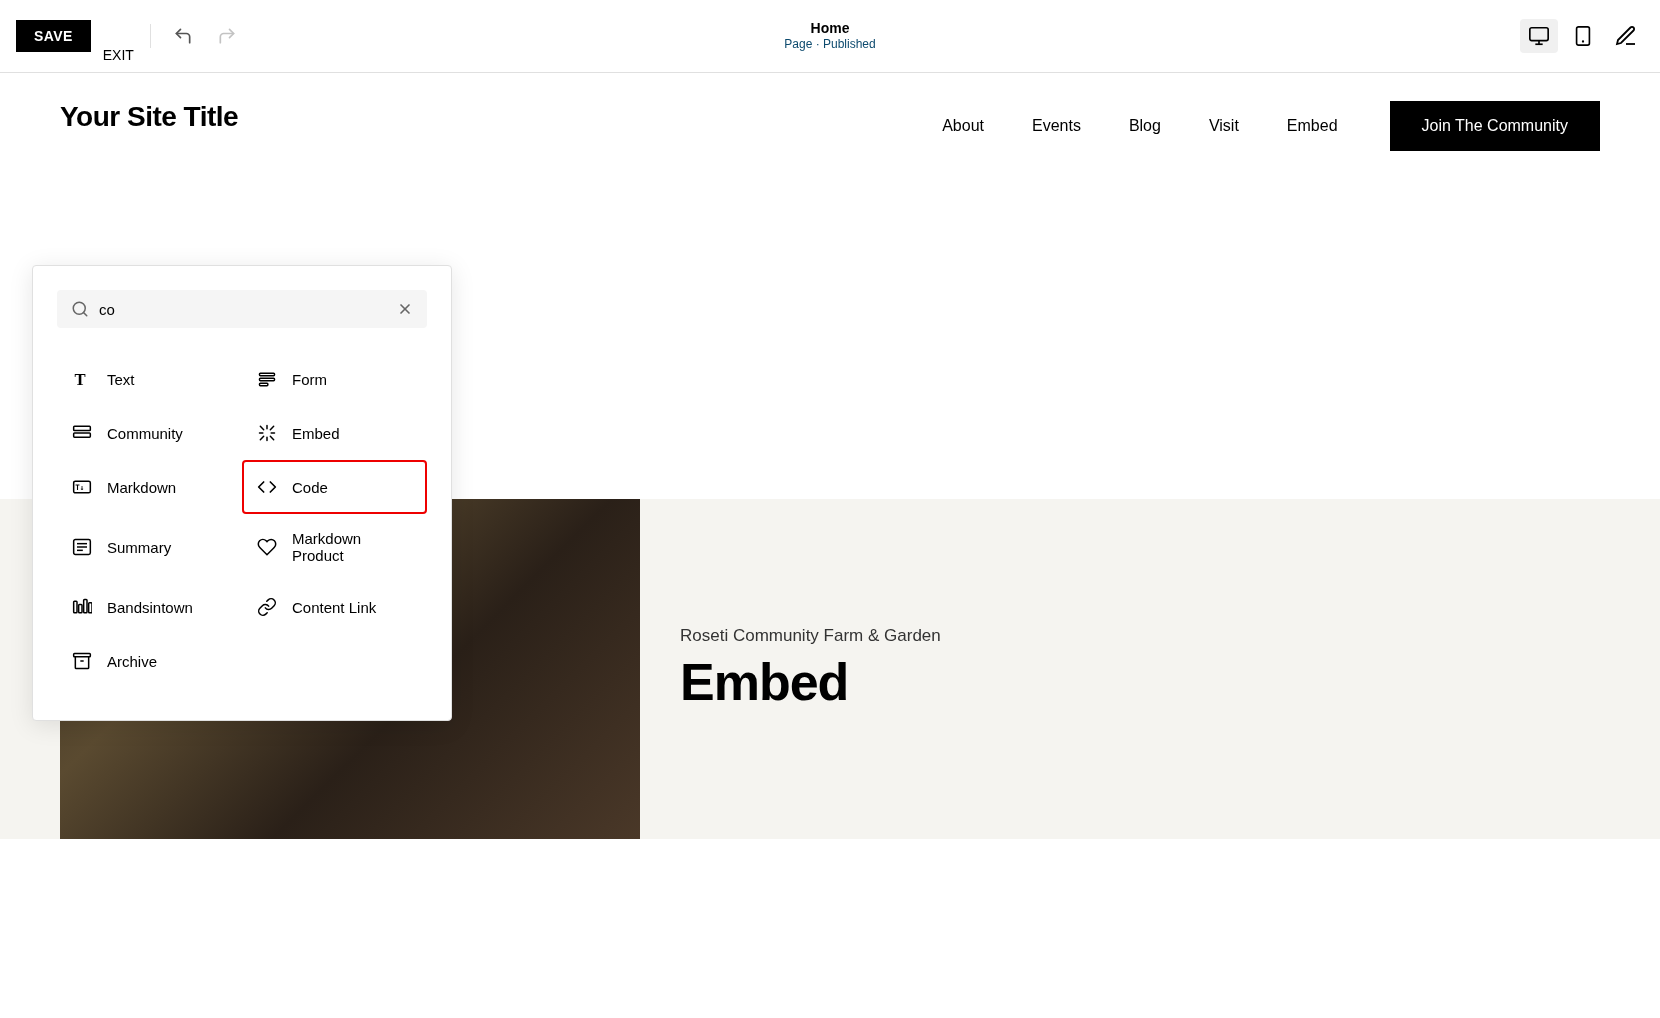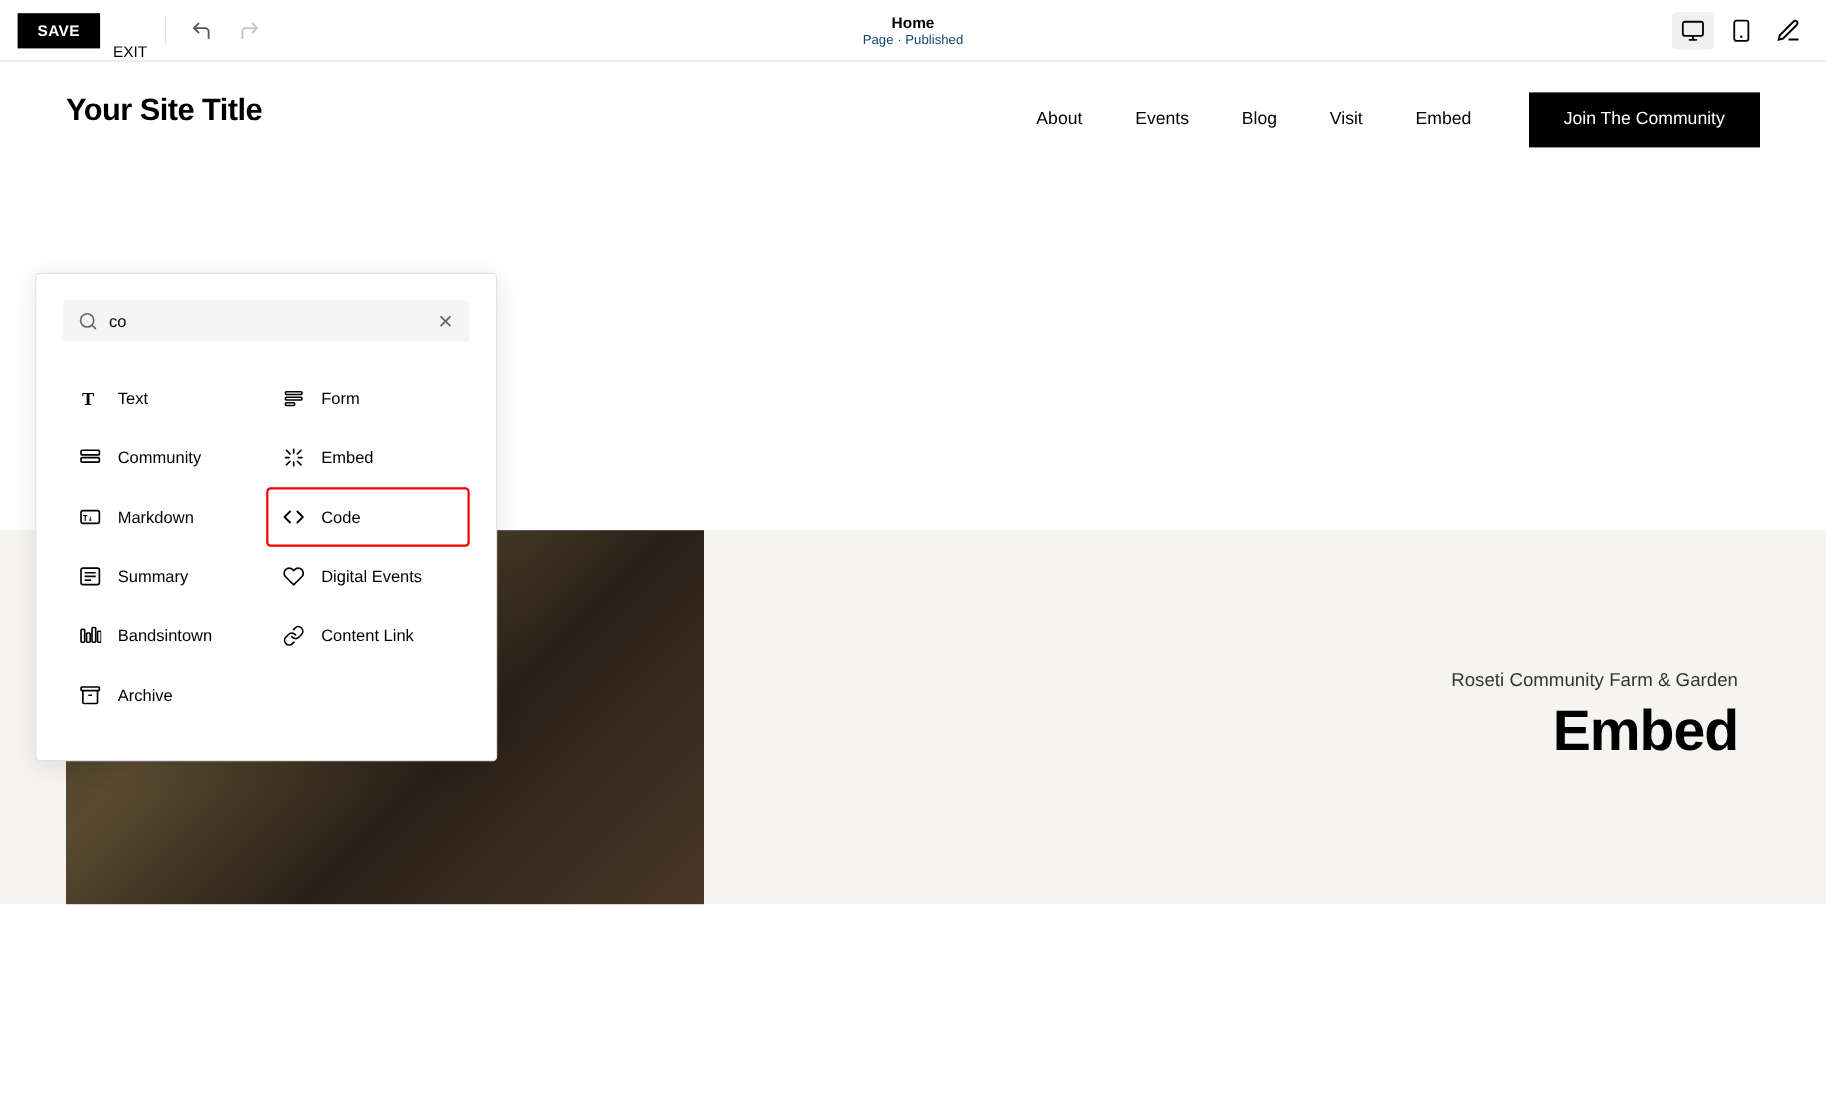--- a/index.html
+++ b/index.html
@@ -8,21 +8,21 @@
       background: #fff;
       width: 1660px;
       min-height: 1018px;
       overflow-x: hidden;
     }
 
     
     .toolbar {
       display: flex;
       align-items: center;
-      height: 56px;
+      height: 73px;
       border-bottom: 1px solid #e0e0e0;
       padding: 0 16px;
       gap: 12px;
       position: relative;
       background: #fff;
       z-index: 100;
     }
     .toolbar-save {
       background: #000;
       color: #fff;
@@ -428,21 +428,21 @@
           </span>
           <span class="block-label">Summary</span>
         </div>
 
         <div class="block-item">
           <span class="block-icon">
             <svg width="20" height="20" viewBox="0 0 24 24" fill="none" stroke="currentColor" stroke-width="1.8">
               <path d="M20.84 4.61a5.5 5.5 0 0 0-7.78 0L12 5.67l-1.06-1.06a5.5 5.5 0 0 0-7.78 7.78l1.06 1.06L12 21.23l7.78-7.78 1.06-1.06a5.5 5.5 0 0 0 0-7.78z"></path>
             </svg>
           </span>
-          <span class="block-label">Digital Events</span>
+          <span class="block-label">Markdown Product</span>
         </div>
 
         <div class="block-item">
           <span class="block-icon">
             <svg width="20" height="20" viewBox="0 0 24 24" fill="none" stroke="currentColor" stroke-width="1.8">
               <rect x="2" y="5" width="4" height="14" rx="1"></rect>
               <rect x="8" y="9" width="4" height="10" rx="1"></rect>
               <rect x="14" y="3" width="4" height="16" rx="1"></rect>
               <rect x="20" y="7" width="4" height="12" rx="1"></rect>
             </svg>
@@ -471,19 +471,19 @@
           <span class="block-label">Archive</span>
         </div>
 
       </div>
     </div>
 
   </div>
 
   <div class="below-fold">
     <div class="photo-sim"></div>
-    <div class="below-fold-text" style="padding-left: 680px; align-items: flex-end;">
+    <div class="below-fold-text" style="padding-left: 680px;">
       <div class="below-fold-subtitle">Roseti Community Farm &amp; Garden</div>
       <div class="below-fold-title">Embed</div>
     </div>
   </div>
 
 </div>
 
 </body></html>

